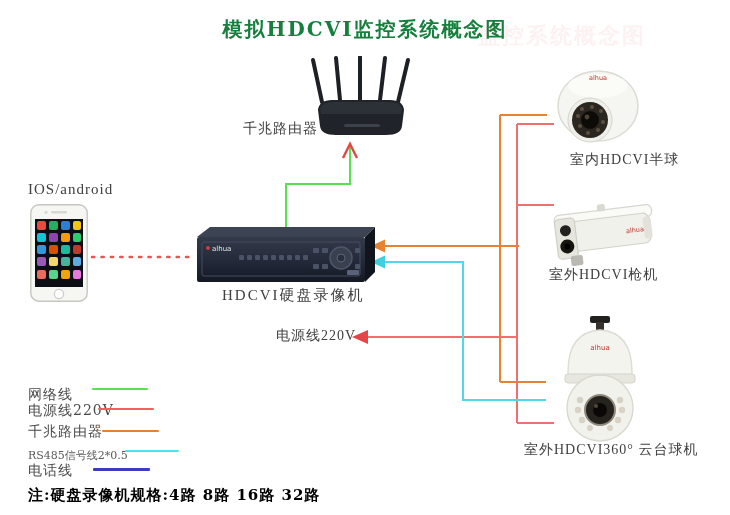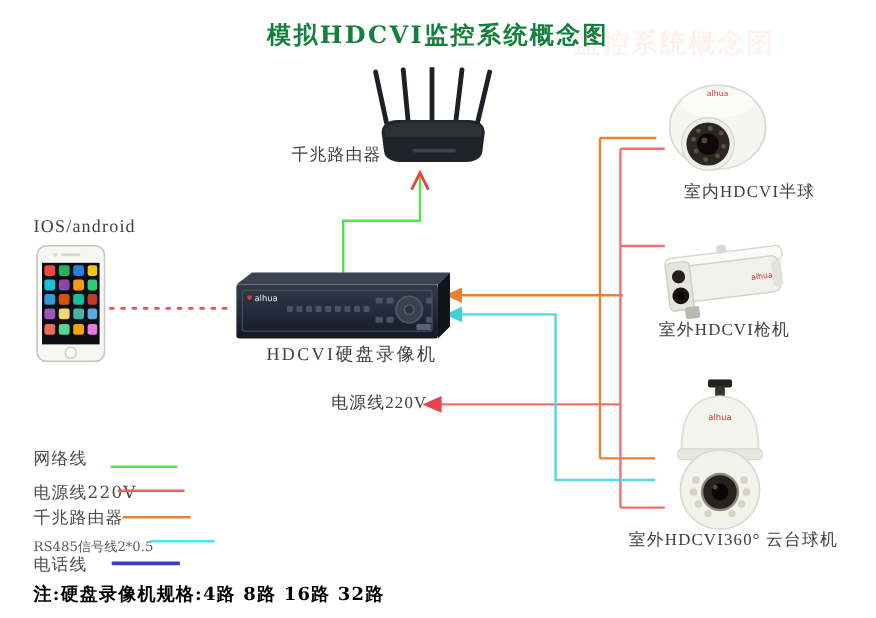--- a/index.html
+++ b/index.html
@@ -218,21 +218,21 @@
 <div class="abs watermark">监控系统概念图</div>
 
 <div class="abs dev-label lbl-router">千兆路由器</div>
 <div class="abs dev-label lbl-ios">IOS/android</div>
 <div class="abs dev-label lbl-dvr">HDCVI硬盘录像机</div>
 <div class="abs dev-label lbl-power">电源线220V</div>
 <div class="abs dev-label lbl-dome">室内HDCVI半球</div>
 <div class="abs dev-label lbl-bullet">室外HDCVI枪机</div>
 <div class="abs dev-label lbl-ptz">室外HDCVI360° 云台球机</div>
 
-<div class="abs legend-row" style="top:372px;">
+<div class="abs legend-row" style="top:384px;">
   <span class="legend-label">网络线</span>
 </div>
 <span class="legend-line ll-net"></span>
 
 <div class="abs legend-row" style="top:400px;">
   <span class="legend-label">电源线220V</span>
 </div>
 <span class="legend-line ll-pow"></span>
 
 <div class="abs legend-row" style="top:421px;">

